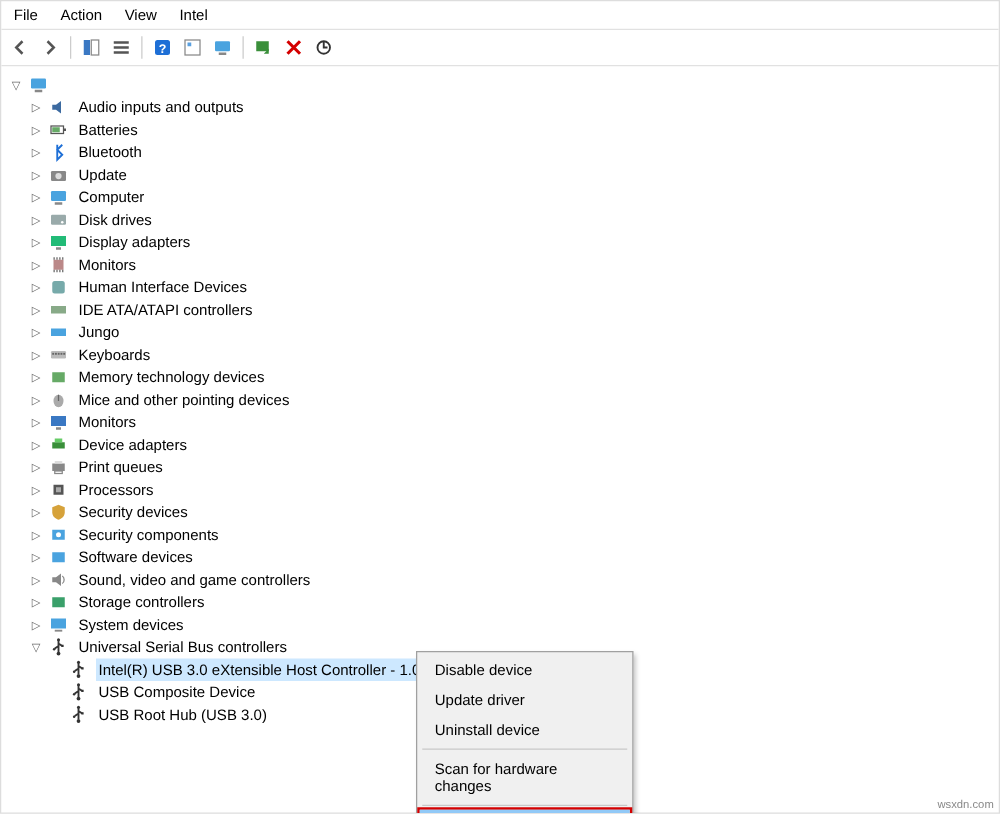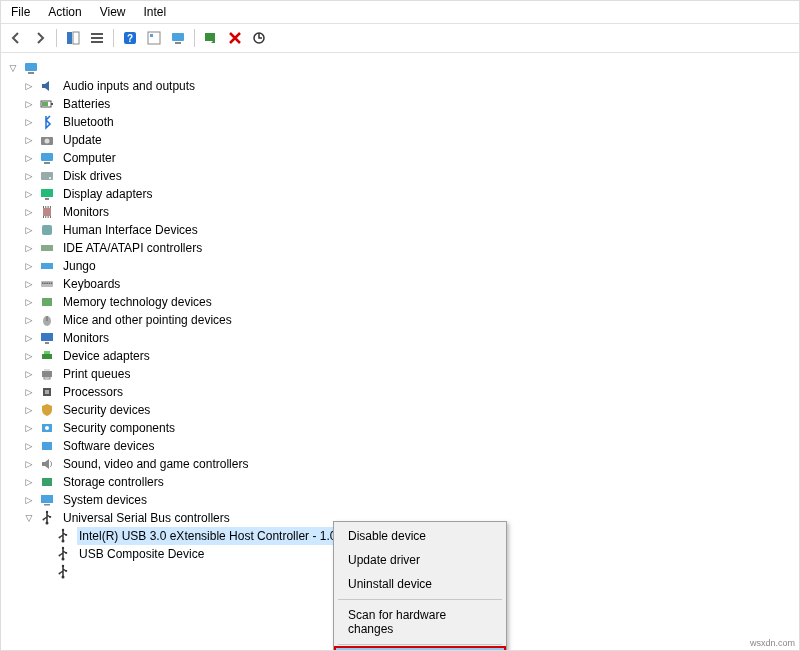--- a/index.html
+++ b/index.html
@@ -566,20 +566,21 @@
                   <span class="expander none"></span>
                   <span class="node-icon">
                     <svg viewBox="0 0 16 16">
                       <path d="M8 2v10M8 5l3 2M8 7l-3 2" stroke="#333" stroke-width="1.5" fill="none"></path>
                       <circle cx="8" cy="13" r="1.5" fill="#333"></circle>
                       <circle cx="8" cy="2" r="1.2" fill="#333"></circle>
                       <rect x="10.3" y="6" width="1.8" height="1.8" fill="#333"></rect>
                       <circle cx="4.5" cy="9.5" r="1" fill="#333"></circle>
                     </svg>
                   </span>
+                  <span class="node-label">USB Root Hub (USB 3.0)</span>
                 </div>
               </li>
             </ul>
           </li>
         </ul>
     </li>
   </ul>
 
   <div class="context-menu">
     <div class="ctx-item">Disable device</div>

